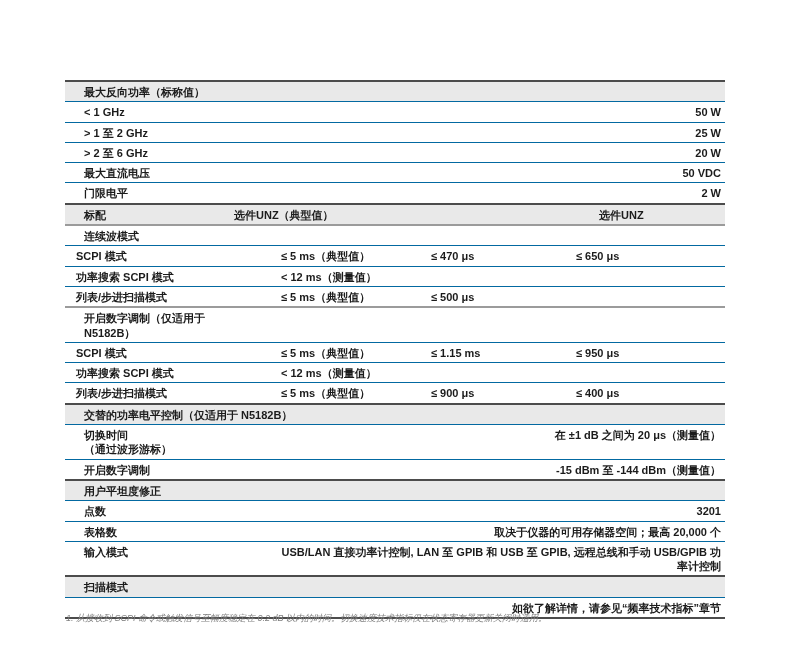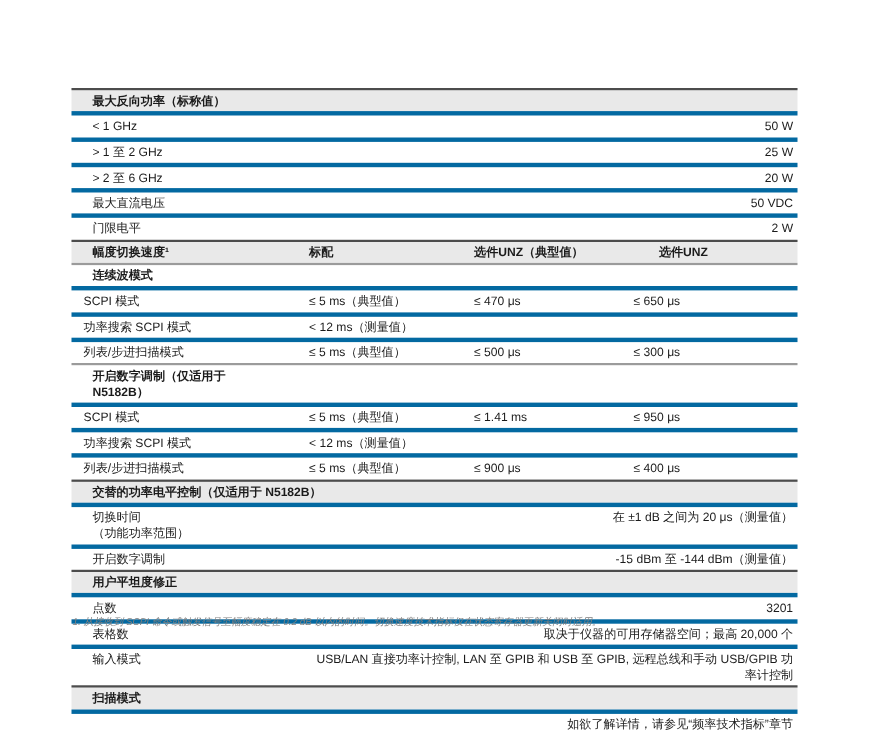--- a/index.html
+++ b/index.html
@@ -9,34 +9,34 @@
     background:#ffffff;
     font-family:"Liberation Sans","DejaVu Sans",sans-serif;
     color:#1b1b1b;
     overflow:hidden;
   }
   .spec-table{
     position:absolute;left:65px;top:80px;width:660px;
     border-bottom:2px solid #4c4c4c;
     font-size:11px;
   }
-  .tr{display:flex;align-items:stretch;border-top:4px solid #0369a1;min-height:19px;box-sizing:border-box;}
+  .tr{display:flex;align-items:stretch;border-top:1px solid #0369a1;min-height:19px;box-sizing:border-box;font-weight:bold;}
   .tr.section,.tr.hdr4{background:#e9e9e9;border-top:2px solid #4c4c4c;font-weight:700;}
   .tr.subsection{border-top:2px solid #9b9b9b;font-weight:700;}
   .td{padding:3px 4px 2px 19px;line-height:1.3;box-sizing:border-box;}
   .c1{width:197px;flex:none;}
   .c2{width:150px;flex:none;}
   .c3{width:145px;flex:none;}
   .c4{flex:1;}
   .span2{flex:1;text-align:right;}
   .indent .c1{padding-left:11px;}
   .section .c1{flex:1;}
   .sub-line{display:block;}
   .footnote{
-    position:absolute;left:66px;top:560px;width:660px;
+    position:absolute;left:66px;top:613px;width:660px;
     font-size:9px;color:#7f7f7f;font-style:italic;line-height:1.3;
   }
 </style>
 </head>
 <body>
 
 <div class="page">
   <div class="spec-table">
 
     <div class="tr section">
@@ -58,21 +58,20 @@
     <div class="tr">
       <div class="td c1">最大直流电压</div>
       <div class="td span2">50 VDC</div>
     </div>
     <div class="tr">
       <div class="td c1">门限电平</div>
       <div class="td span2">2 W</div>
     </div>
 
     <div class="tr hdr4">
-      <div class="td c1">幅度切换速度¹</div>
       <div class="td c2">标配</div>
       <div class="td c4">选件UNZ（典型值）</div>
       <div class="td c3">选件UNZ</div>
     </div>
 
     <div class="tr subsection">
       <div class="td c1">连续波模式</div>
     </div>
 
     <div class="tr indent">
@@ -84,31 +83,30 @@
     <div class="tr indent">
       <div class="td c1">功率搜索 SCPI 模式</div>
       <div class="td c2">&lt; 12 ms（测量值）</div>
       <div class="td c3"></div>
       <div class="td c4"></div>
     </div>
     <div class="tr indent">
       <div class="td c1">列表/步进扫描模式</div>
       <div class="td c2">≤ 5 ms（典型值）</div>
       <div class="td c3">≤ 500 μs</div>
-      <div class="td c4">≤ 300 μs</div>
     </div>
 
     <div class="tr subsection">
       <div class="td c1">开启数字调制（仅适用于 N5182B）</div>
     </div>
 
     <div class="tr indent">
       <div class="td c1">SCPI 模式</div>
       <div class="td c2">≤ 5 ms（典型值）</div>
-      <div class="td c3">≤ 1.41 ms</div>
+      <div class="td c3">≤ 1.15 ms</div>
       <div class="td c4">≤ 950 μs</div>
     </div>
     <div class="tr indent">
       <div class="td c1">功率搜索 SCPI 模式</div>
       <div class="td c2">&lt; 12 ms（测量值）</div>
       <div class="td c3"></div>
       <div class="td c4"></div>
     </div>
     <div class="tr indent">
       <div class="td c1">列表/步进扫描模式</div>
@@ -117,21 +115,21 @@
       <div class="td c4">≤ 400 μs</div>
     </div>
 
     <div class="tr section">
       <div class="td c1">交替的功率电平控制（仅适用于 N5182B）</div>
     </div>
 
     <div class="tr">
       <div class="td c1">
         <span class="sub-line">切换时间</span>
-        <span class="sub-line">（功能功率范围）</span>
+        <span class="sub-line">（通过波形游标）</span>
       </div>
       <div class="td span2">在 ±1 dB 之间为 20 μs（测量值）</div>
     </div>
     <div class="tr">
       <div class="td c1">开启数字调制</div>
       <div class="td span2">-15 dBm 至 -144 dBm（测量值）</div>
     </div>
 
     <div class="tr section">
       <div class="td c1">用户平坦度修正</div>

